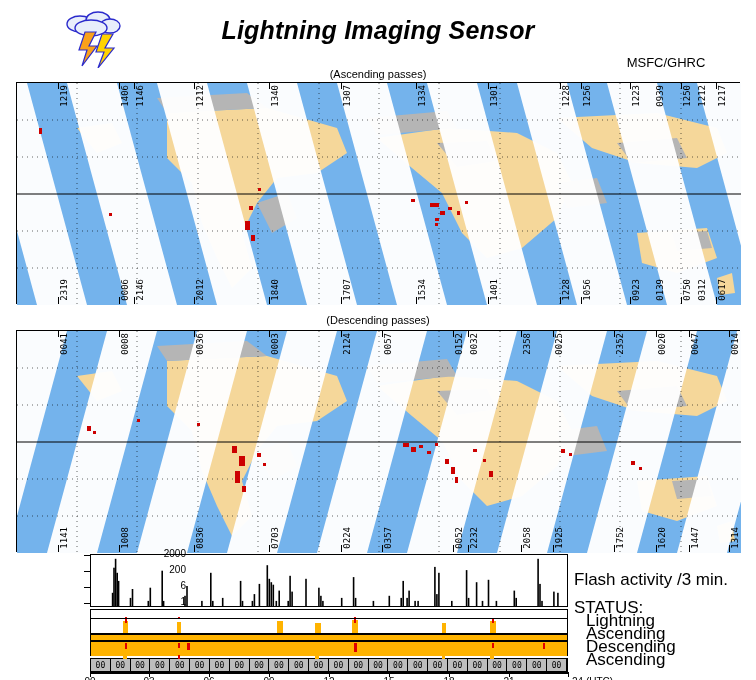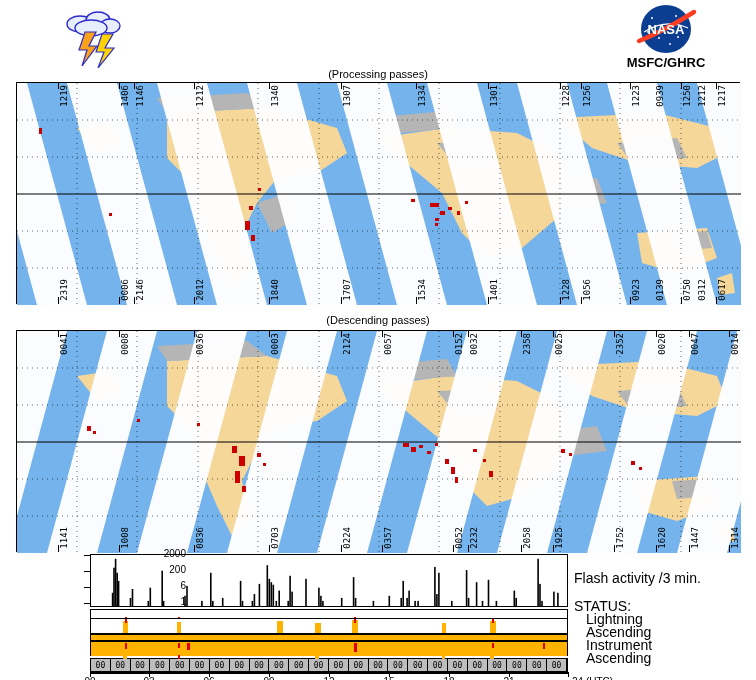--- a/index.html
+++ b/index.html
@@ -13,21 +13,21 @@
          font-family:"Liberation Sans", sans-serif;font-style:italic;font-weight:bold;
          font-size:25px;letter-spacing:.2px;}
   #date-row{position:absolute;left:0;top:53px;width:756px;text-align:center;
             color:#1414cf;font-weight:bold;font-size:13px;
             font-family:"DejaVu Sans Mono", monospace;}
   #date-row span{display:inline-block;}
   #date-gap{width:26px;}
   #pass-label-1{position:absolute;left:0;top:68px;width:756px;text-align:center;font-size:11px;}
   #nasa-logo{position:absolute;left:630px;top:4px;width:72px;height:50px;}
   #nasa-sub{position:absolute;left:610px;top:55px;width:112px;text-align:center;
-            font-weight:bold;font-size:13px;}
+            font-weight:normal;font-size:13px;}
 
   
   .map-wrap{position:absolute;left:16px;width:724px;}
   #map-ascending{top:82px;height:222px;}
   #map-descending{top:330px;height:222px;}
   .map-canvas{position:absolute;left:0;top:0;width:100%;height:100%;
               border:1px solid #000;box-sizing:border-box;background:#74b3ec;}
   .map-svg{position:absolute;left:0;top:0;}
 
   #pass-label-2{position:absolute;left:0;top:314px;width:756px;text-align:center;font-size:11px;}
@@ -60,21 +60,21 @@
   .hourcell{position:absolute;top:0;height:100%;box-sizing:border-box;
             border-right:1px solid #000;display:flex;align-items:center;
             justify-content:center;font-size:8px;font-family:"DejaVu Sans Mono", monospace;}
 
   #xaxis{position:absolute;left:90px;top:120px;width:478px;height:2px;background:#000;}
   .xtick{position:absolute;top:120px;width:1px;height:5px;background:#000;}
   .xlab{position:absolute;top:124px;font-size:10px;transform:translateX(-50%);
         font-family:"Liberation Sans", sans-serif;}
   #xunit{position:absolute;left:572px;top:124px;font-size:10px;}
 
-  .legend{position:absolute;left:574px;font-size:14px;white-space:nowrap;}
+  .legend{position:absolute;left:574px;font-size:17px;white-space:nowrap;}
   #lg-flash{top:18px;}
   #lg-status{top:46px;}
   #lg-proc{top:59px;left:586px;}
   #lg-ext{top:72px;left:586px;}
   #lg-inst{top:85px;left:586px;}
   #lg-plat{top:98px;left:586px;}
 </style>
 </head>
 <body>
 
@@ -86,40 +86,25 @@
         <ellipse cx="22" cy="18" rx="13" ry="8" fill="#e8eefb"></ellipse>
         <ellipse cx="40" cy="14" rx="12" ry="8" fill="#e8eefb"></ellipse>
         <ellipse cx="52" cy="20" rx="10" ry="7" fill="#e8eefb"></ellipse>
         <ellipse cx="33" cy="22" rx="16" ry="8" fill="#e8eefb"></ellipse>
       </g>
       <polygon points="27,26 38,26 31,40 39,40 24,60 29,44 21,44" fill="#f9a11b" stroke="#2a2acc" stroke-width="1.2"></polygon>
       <polygon points="44,28 55,28 47,42 56,42 40,62 46,46 38,46" fill="#ffd300" stroke="#2a2acc" stroke-width="1.2"></polygon>
     </svg>
   </div>
 
-
-
-  <div id="pass-label-1">(Processing passes)</div>
-
-  <div id="nasa-logo">
-    <svg width="72" height="50" viewBox="0 0 72 50">
-      <ellipse cx="36" cy="25" rx="25" ry="24" fill="#0b3d91"></ellipse>
-      <g fill="#ffffff">
-        <circle cx="22" cy="14" r="1"></circle>
-          <circle cx="46" cy="12" r="1"></circle>
-        <circle cx="29" cy="34" r="1"></circle>
-          <circle cx="48" cy="33" r="1"></circle>
-        <circle cx="18" cy="28" r="0.9"></circle>
-          <circle cx="40" cy="40" r="0.9"></circle>
-      </g>
-      <path d="M14 28 Q36 14 58 24" stroke="#ffffff" stroke-width="1.2" fill="none"></path>
-      <path d="M9 37 Q34 27 64 8" stroke="#fc3d21" stroke-width="4.5" fill="none" stroke-linecap="round"></path>
-      <text x="36" y="30" font-family="Liberation Sans, sans-serif" font-size="13" font-weight="bold" fill="#ffffff" text-anchor="middle">NASA</text>
-    </svg>
-  </div>
+  <div id="title">Lightning Imaging Sensor</div>
+
+
+  <div id="pass-label-1">(Ascending passes)</div>
+
   <div id="nasa-sub">MSFC/GHRC</div>
 </div>
 
 <div class="map-wrap" id="map-ascending">
   <div class="map-canvas">
     <svg class="map-svg" width="724" height="222" viewBox="0 0 724 222" preserveAspectRatio="none">
       <rect x="0" y="0" width="724" height="222" fill="#74b3ec"></rect>
 
       <g fill="#f5d79a">
         <path d="M150 30 L250 25 L320 45 L330 70 L300 90 L260 95 L240 120 L225 150 L235 185 L215 205 L200 175 L185 140 L175 100 L150 75 Z"></path>
@@ -571,15 +556,15 @@
   <div class="xlab" style="left:329px;">12</div>
   <div class="xlab" style="left:389px;">15</div>
   <div class="xlab" style="left:449px;">18</div>
   <div class="xlab" style="left:509px;">21</div>
   <div id="xunit">24 (UTC)</div>
 
   <div class="legend" id="lg-flash">Flash activity /3 min.</div>
   <div class="legend" id="lg-status">STATUS:</div>
   <div class="legend" id="lg-proc">Lightning</div>
   <div class="legend" id="lg-ext">Ascending</div>
-  <div class="legend" id="lg-inst">Instrument</div>
+  <div class="legend" id="lg-inst">Descending</div>
   <div class="legend" id="lg-plat">Ascending</div>
 </div>
 
 </body></html>

